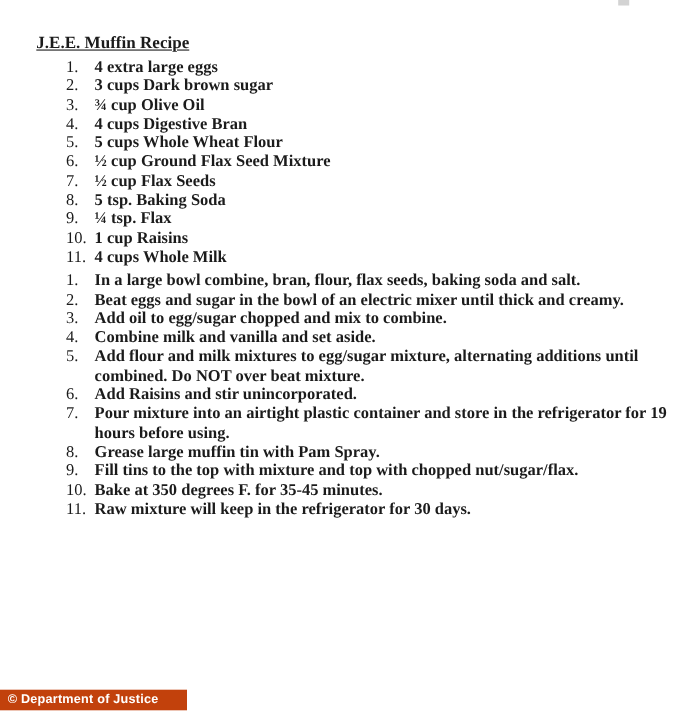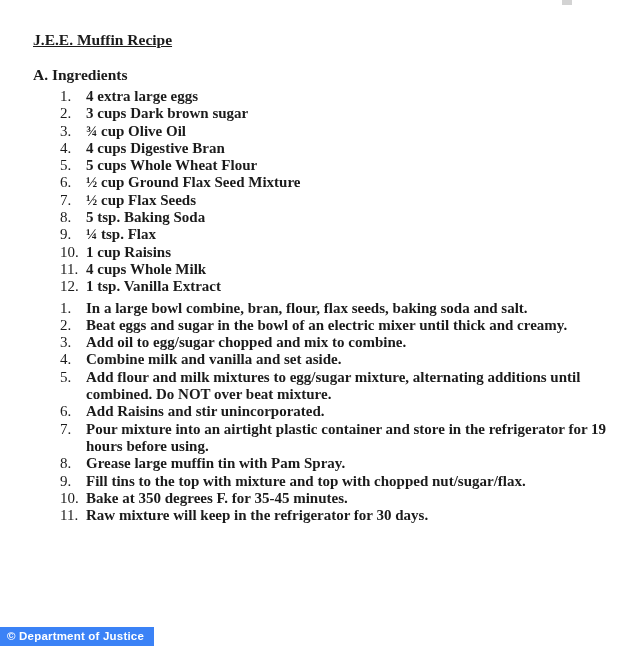--- a/index.html
+++ b/index.html
@@ -49,45 +49,44 @@
   .topping-para {
     font-size: 15px;
     line-height: 17.5px;
     margin: 18px 0 0 0;
     max-width: 520px;
   }
   .topping-para .bold { font-weight: bold; }
   .watermark {
     position: absolute;
     left: 0; bottom: 0;
-    background: #3b82f6;
+    background: #c2410c;
     color: #ffffff;
     font-family: "Liberation Sans", sans-serif;
     font-weight: bold;
     font-size: 11.5px;
     line-height: 12px;
-    padding: 3px 10px 4px 7px;
+    padding: 3px 26px 4px 7px;
     letter-spacing: 0.2px;
   }
   .scan-artifact {
     position: absolute;
     top: 0; left: 562px;
     width: 10px; height: 5px;
     background: #b5b5b5;
     opacity: 0.6;
   }
 </style>
 </head>
 <body>
 
 <div class="page">
 
   <h1 class="title">J.E.E. Muffin Recipe</h1>
 
-  <h2 class="section-heading">A. Ingredients</h2>
   <ol class="num-list">
     <li>
         <span class="num">1.</span>
         <span class="txt">4 extra large eggs</span>
       </li>
     <li>
         <span class="num">2.</span>
         <span class="txt">3 cups Dark brown sugar</span>
       </li>
     <li>
@@ -118,24 +117,20 @@
         <span class="num">9.</span>
         <span class="txt">¼ tsp. Flax</span>
       </li>
     <li>
         <span class="num">10.</span>
         <span class="txt">1 cup Raisins</span>
       </li>
     <li>
         <span class="num">11.</span>
         <span class="txt">4 cups Whole Milk</span>
-      </li>
-    <li>
-        <span class="num">12.</span>
-        <span class="txt">1 tsp. Vanilla Extract</span>
       </li>
   </ol>
 
 
   <ol class="num-list">
     <li>
         <span class="num">1.</span>
         <span class="txt">In a large bowl combine, bran, flour, flax seeds, baking soda and salt.</span>
       </li>
     <li>

